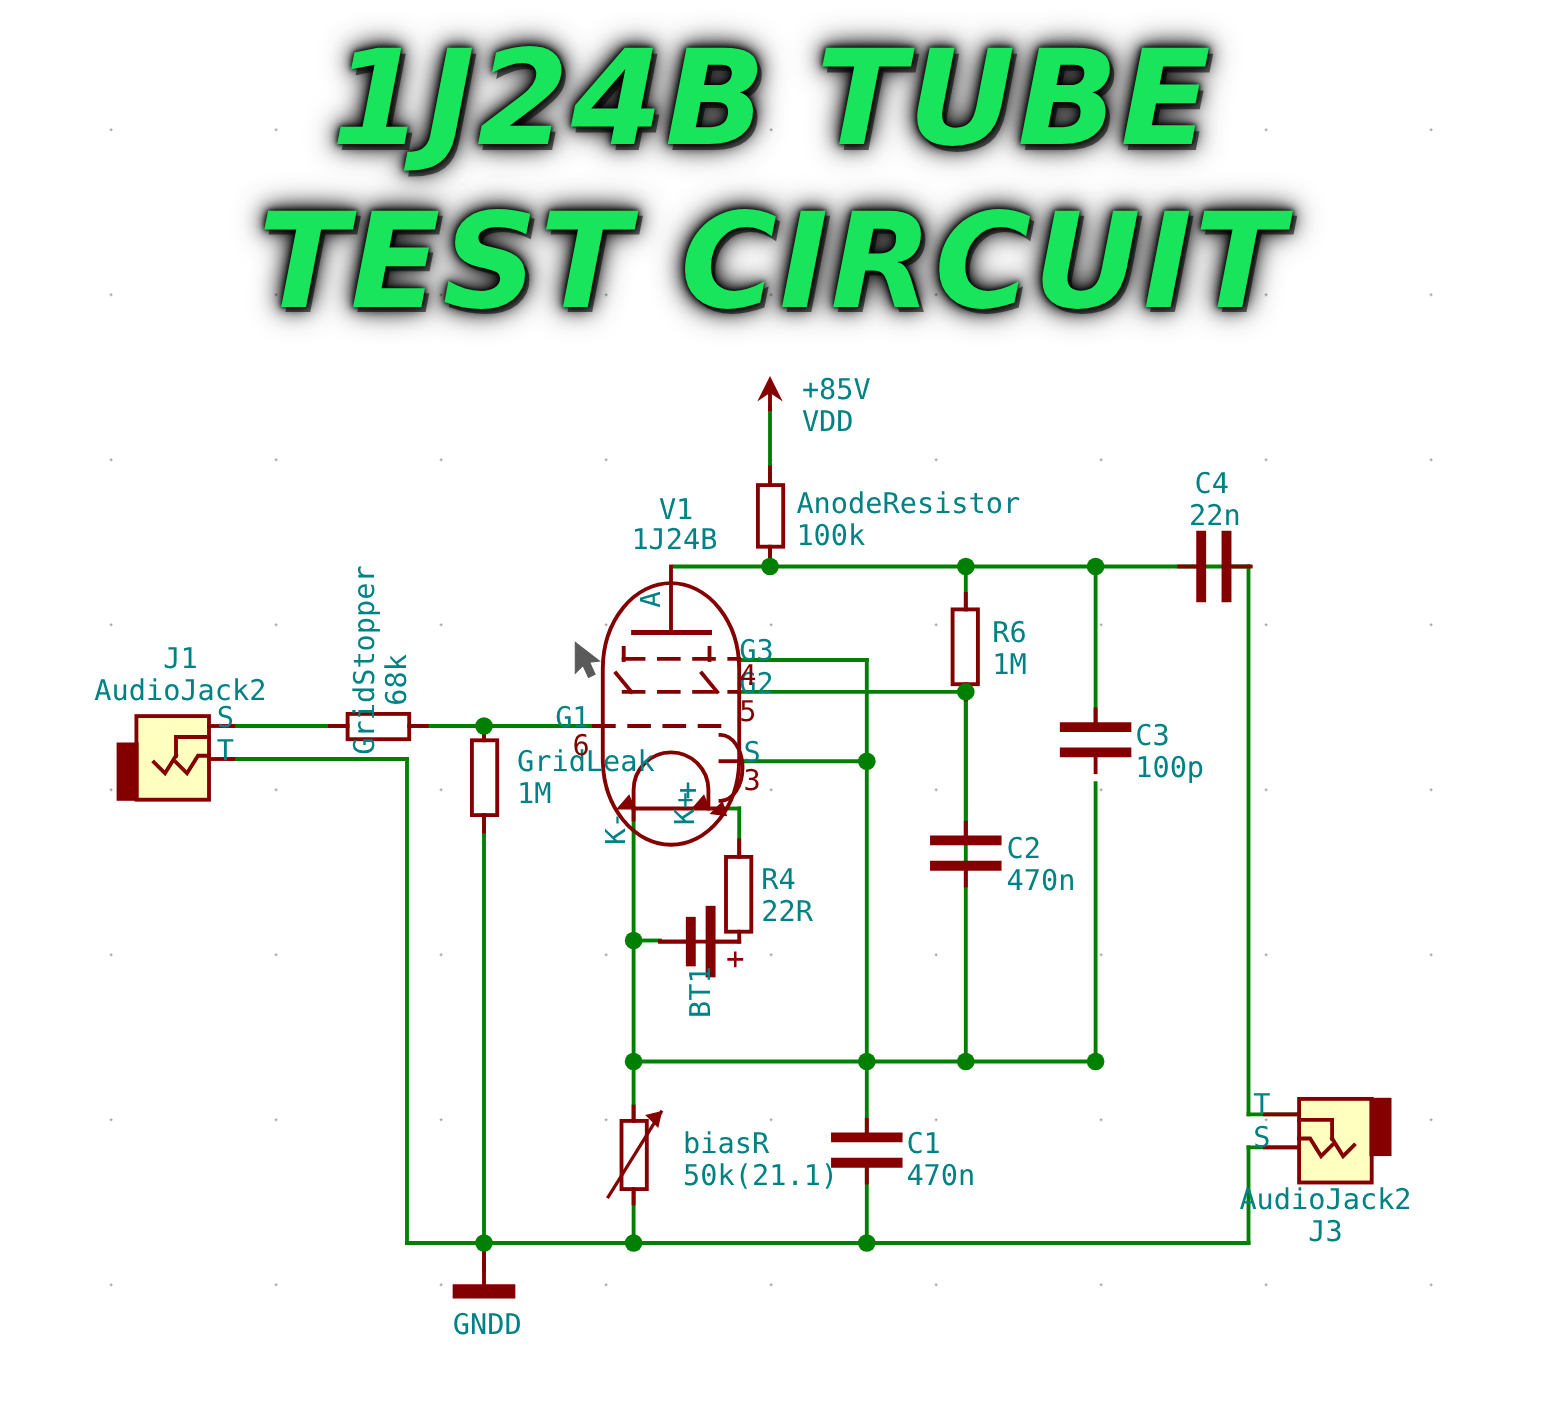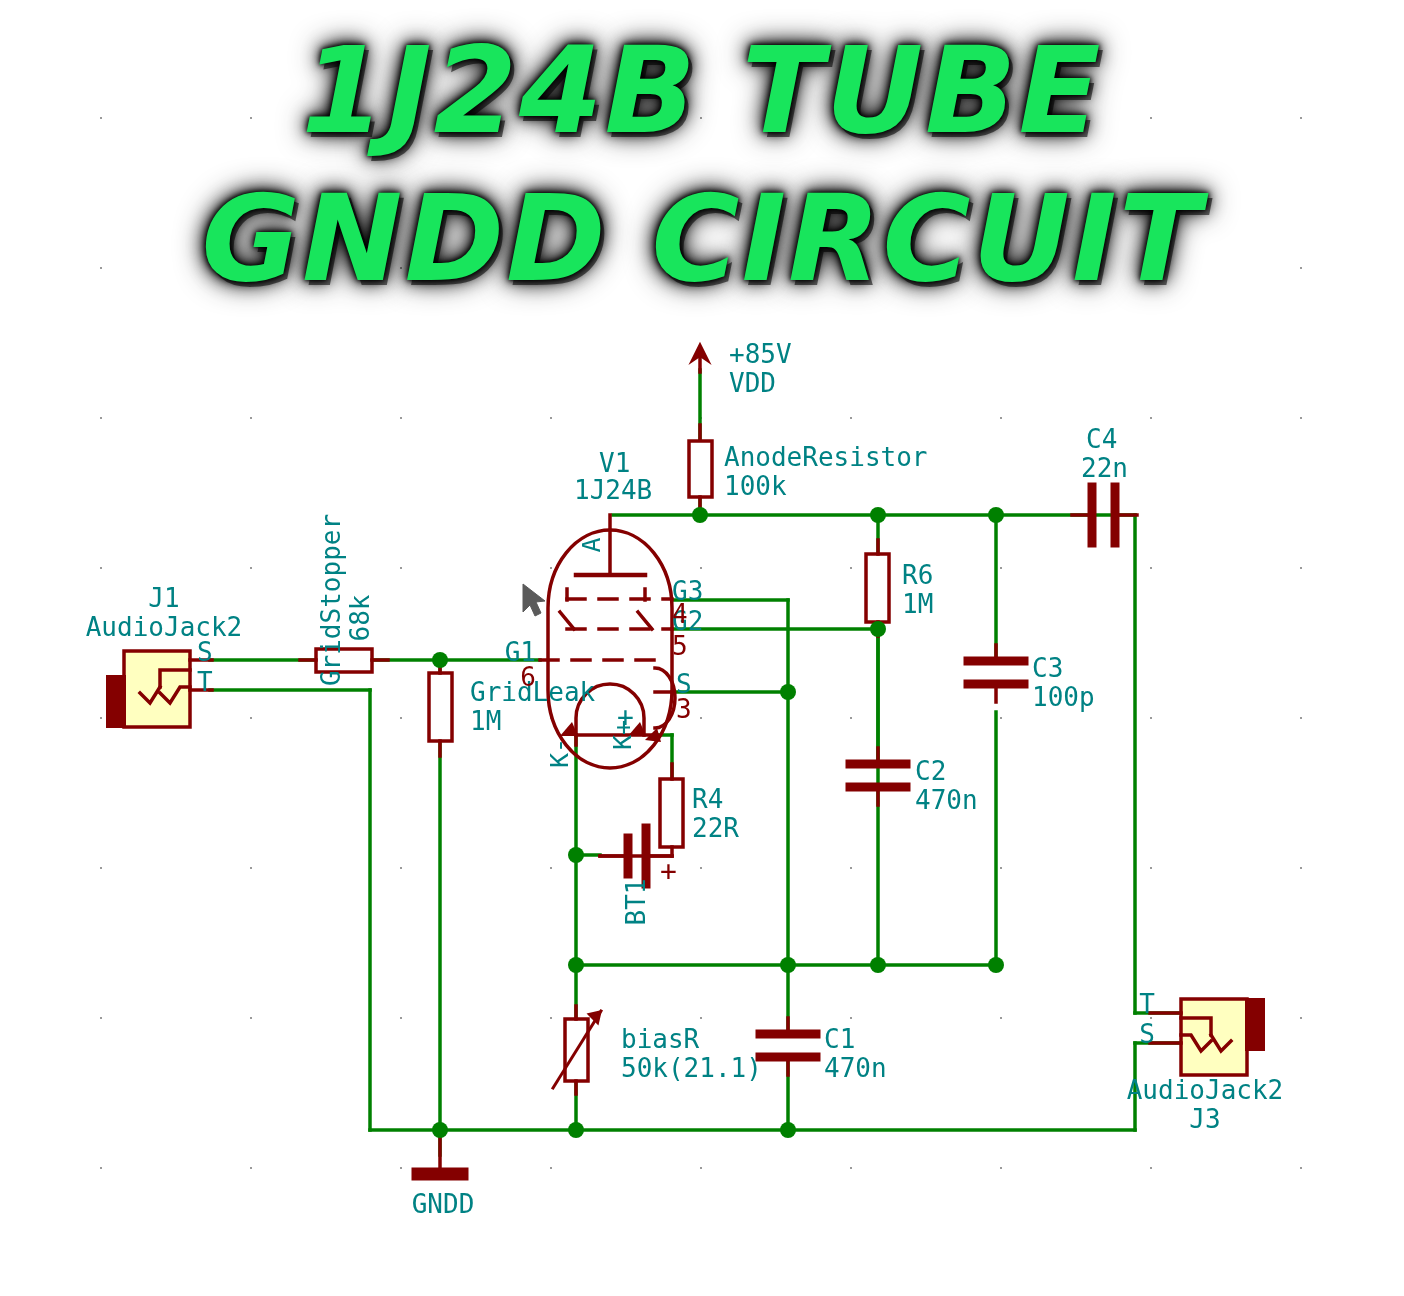--- a/index.html
+++ b/index.html
@@ -23,21 +23,21 @@
   .lbl{font-family:"DejaVu Sans Mono","Liberation Mono",monospace;}
 </style>
 </head>
 <body>
 
 <div id="stage">
 
   <div id="bgdots"></div>
 
   <div class="ttl" id="ttl1">1J24B TUBE</div>
-  <div class="ttl" id="ttl2">GNDD CIRCUIT</div>
+  <div class="ttl" id="ttl2">TEST CIRCUIT</div>
 
   <svg id="sch" width="1404" height="1296" viewBox="0 0 1404 1296">
 
     <g fill="none" stroke-linecap="square">
 
       <g stroke="#008000" stroke-width="3.5">
 
         <line x1="700" y1="370" x2="700" y2="440"></line>
 
         <line x1="613" y1="515" x2="1135" y2="515"></line>

